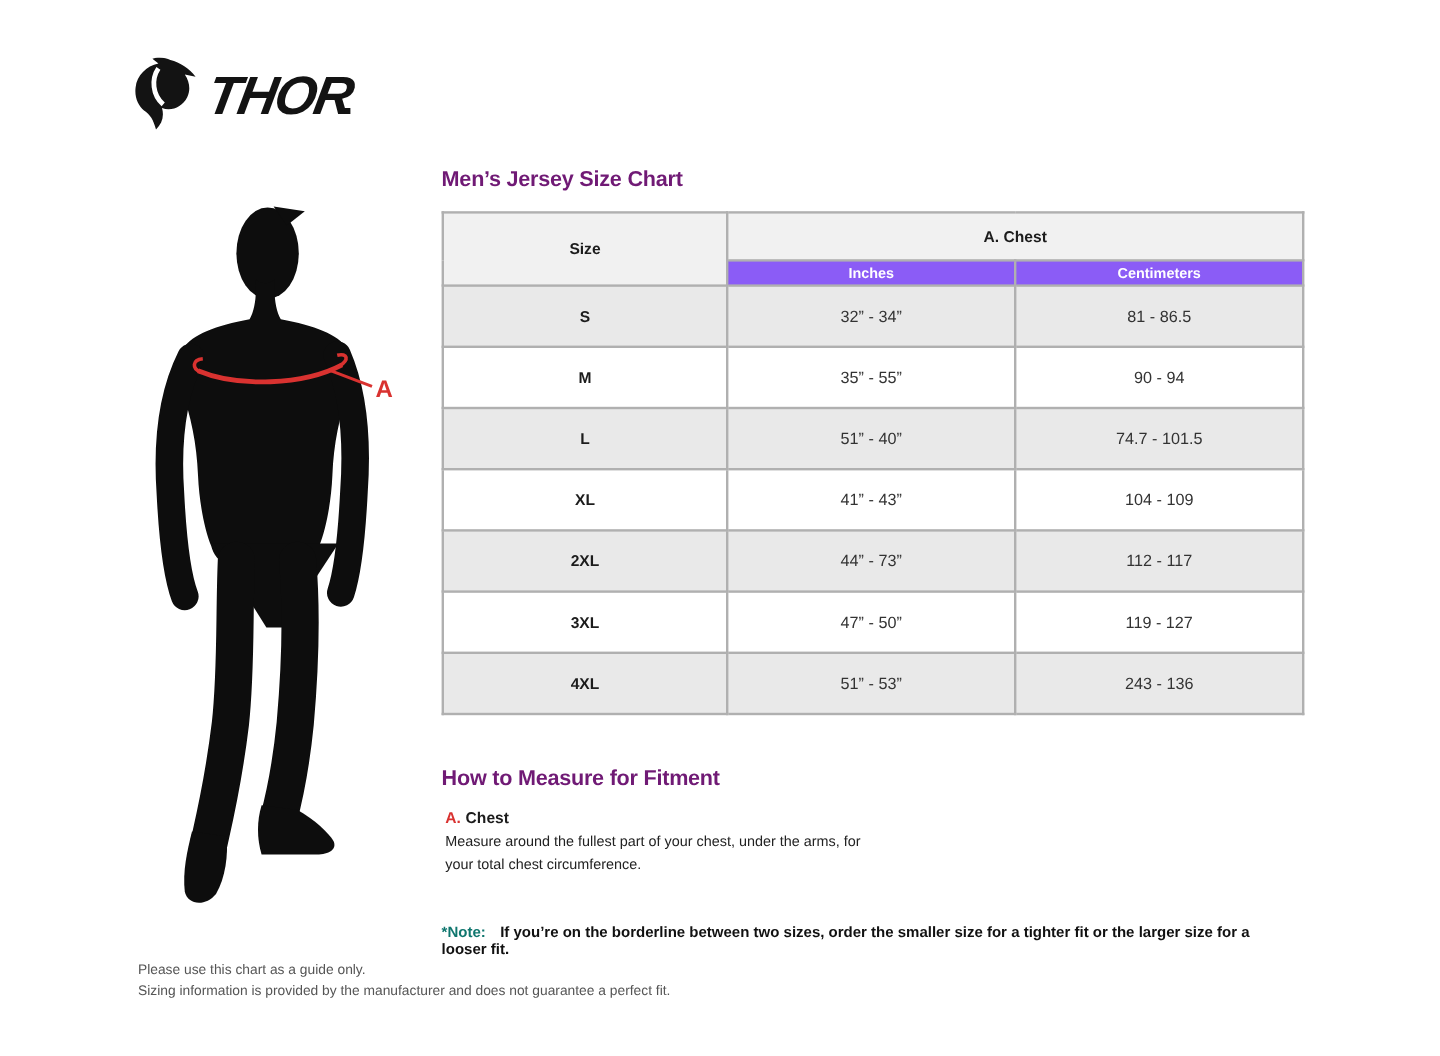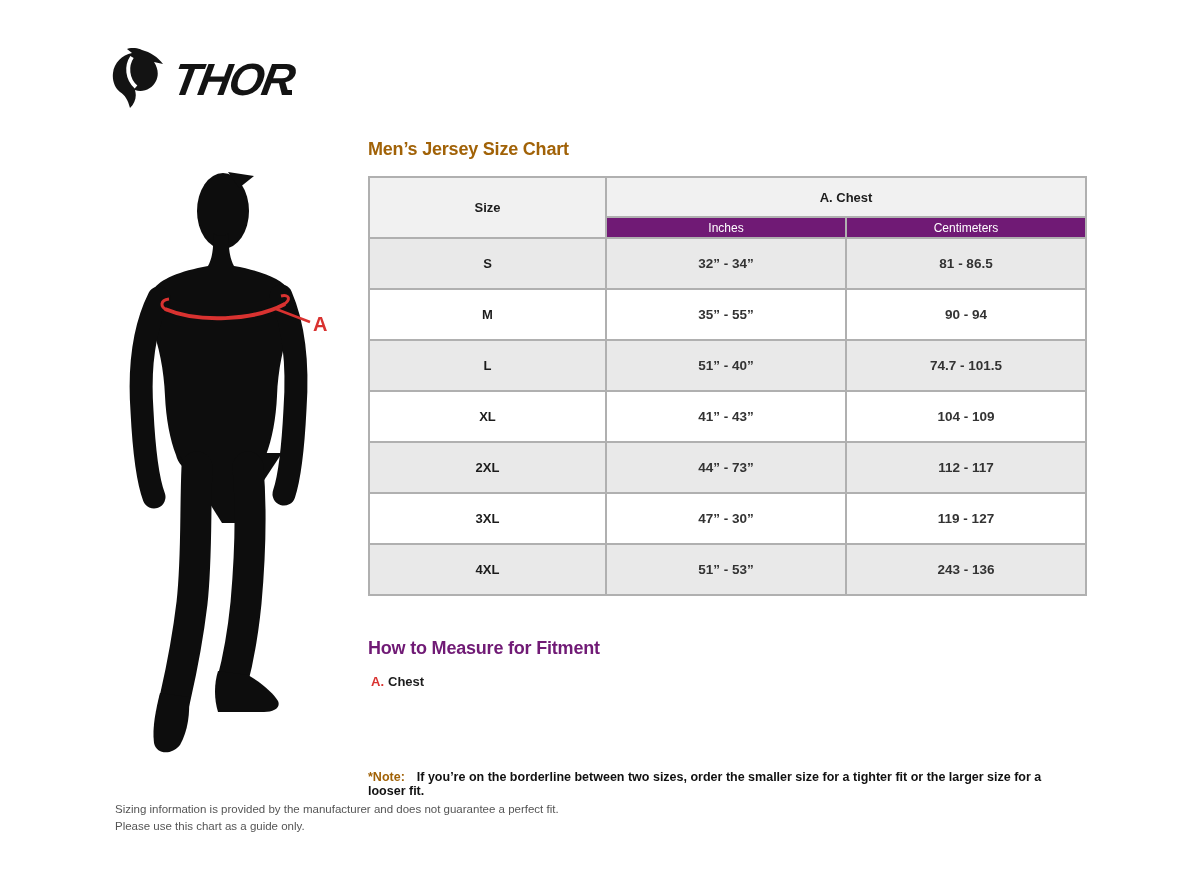--- a/index.html
+++ b/index.html
@@ -18,42 +18,41 @@
 
   
   .logo { position: absolute; left: 112px; top: 48px; width: 190px; height: 62px; }
 
   
   .figure { position: absolute; left: 118px; top: 163px; width: 220px; height: 618px; }
 
   
   .chart-title {
     position: absolute; left: 368px; top: 139px;
-    font-size: 18px; font-weight: bold; letter-spacing: -0.2px; color: #a16207;
+    font-size: 18px; font-weight: bold; letter-spacing: -0.2px; color: #701a75;
   }
   table.size-table {
     position: absolute; left: 368px; top: 176px;
     width: 717px; border-collapse: collapse; table-layout: fixed;
   }
   table.size-table td, table.size-table th {
     border: 2px solid #b0b0b0;
     text-align: center; vertical-align: middle;
     padding: 0;
-    font-weight: bold;
   }
   .size-table .hdr {
     background: #f1f1f1;
     font-weight: bold; font-size: 13px; color: #1c1c1c;
   }
   .size-table tr.group-row { height: 40px; }
   .size-table tr.bar-row { height: 21px; }
   .size-table tr.body-row { height: 51px; }
   .size-table .bar {
-    background: #701a75; color: #ffffff;
-    font-weight: normal; font-size: 12px;
+    background: #8b5cf6; color: #ffffff;
+    font-weight: bold; font-size: 12px;
   }
   .size-table tr.stripe td { background: #e9e9e9; }
   .size-table td.size-cell { font-weight: bold; font-size: 13px; color: #1c1c1c; }
   .size-table td.val-cell { font-size: 13.5px; color: #333333; }
 
   
   .fitment-title {
     position: absolute; left: 368px; top: 638px;
     font-size: 18px; font-weight: bold; letter-spacing: -0.2px; color: #701a75;
   }
@@ -63,21 +62,21 @@
   }
   .measure-head .letter { color: #d93230; margin-right: 4px; }
   .measure-desc {
     position: absolute; left: 371px; top: 692px; width: 372px;
     font-size: 12px; line-height: 1.55; color: #222222;
   }
   .note-line {
     position: absolute; left: 368px; top: 770px; width: 700px;
     font-size: 12.5px; font-weight: bold; color: #111111;
   }
-  .note-line .note-label { color: #a16207; margin-right: 12px; }
+  .note-line .note-label { color: #0f766e; margin-right: 12px; }
 
   
   .disclaimer {
     position: absolute; left: 115px; top: 801px;
     font-size: 11.5px; line-height: 1.5; color: #555555;
   }
 </style>
 </head>
 <body>
 
@@ -179,39 +178,40 @@
         <td class="val-cell">41” - 43”</td>
         <td class="val-cell">104 - 109</td>
       </tr>
       <tr class="body-row stripe">
         <td class="size-cell">2XL</td>
         <td class="val-cell">44” - 73”</td>
         <td class="val-cell">112 - 117</td>
       </tr>
       <tr class="body-row">
         <td class="size-cell">3XL</td>
-        <td class="val-cell">47” - 30”</td>
+        <td class="val-cell">47” - 50”</td>
         <td class="val-cell">119 - 127</td>
       </tr>
       <tr class="body-row stripe">
         <td class="size-cell">4XL</td>
         <td class="val-cell">51” - 53”</td>
         <td class="val-cell">243 - 136</td>
       </tr>
     </tbody>
   </table>
 
   <div class="fitment-title">How to Measure for Fitment</div>
 
   <div class="measure-head">
     <span class="letter">A.</span><span>Chest</span>
   </div>
+  <div class="measure-desc">Measure around the fullest part of your chest, under the arms, for your total chest circumference.</div>
 
   <div class="note-line">
     <span class="note-label">*Note:</span><span>If you’re on the borderline between two sizes, order the smaller size for a tighter fit or the larger size for a looser fit.</span>
   </div>
 
   <div class="disclaimer">
+    <div>Please use this chart as a guide only.</div>
     <div>Sizing information is provided by the manufacturer and does not guarantee a perfect fit.</div>
-    <div>Please use this chart as a guide only.</div>
   </div>
 
 </div>
 
 </body></html>

